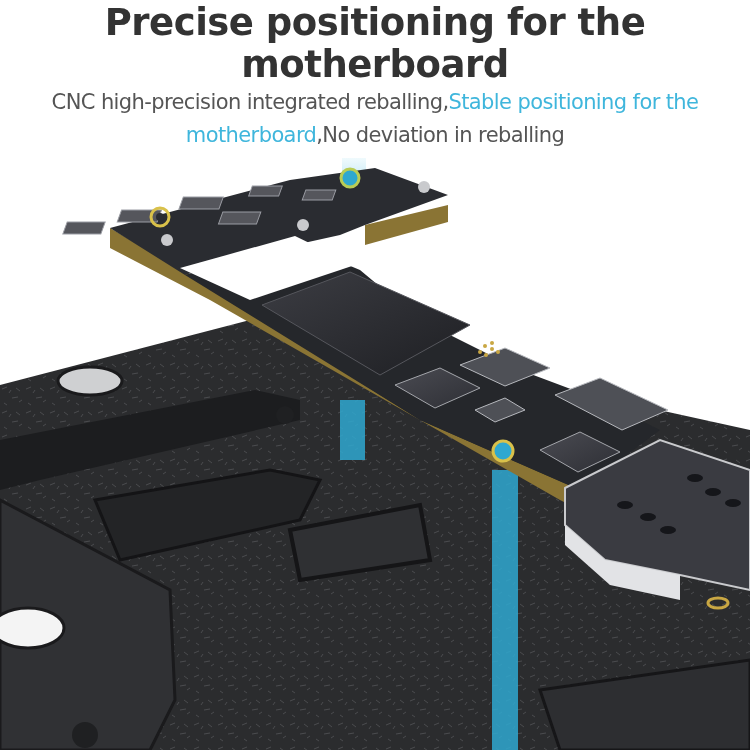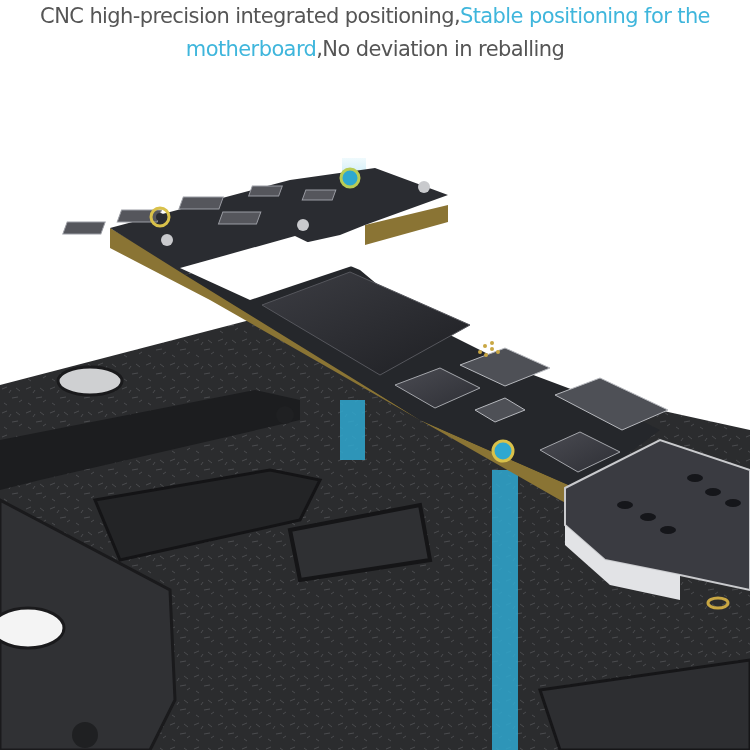--- a/index.html
+++ b/index.html
@@ -7,22 +7,26 @@
   .headline { position:absolute; left:0; top:0; width:750px; text-align:center; z-index:5; }
   .title { font-family:"DejaVu Sans", sans-serif; font-weight:bold; font-size:37px; line-height:42px; color:#333333; margin:0; padding-top:2px; letter-spacing:-0.5px; }
   .subtitle { font-family:"DejaVu Sans", sans-serif; font-size:21px; line-height:33px; color:#555555; margin:0; letter-spacing:-0.6px; }
   .hl { color:#3fb6dc; }
   .scene { position:absolute; left:0; top:0; width:750px; height:750px; z-index:1; }
 </style>
 </head>
 <body>
 
 <div class="headline">
+  <h1 class="title">
+    <span>Precise positioning for the</span><br>
+    <span>motherboard</span>
+  </h1>
   <p class="subtitle">
-    <span>CNC high-precision integrated positioning,</span><span class="hl">Stable positioning for the motherboard</span><span>,No deviation in reballing</span>
+    <span>CNC high-precision integrated reballing,</span><span class="hl">Stable positioning for the motherboard</span><span>,No deviation in reballing</span>
   </p>
 </div>
 
 <svg class="scene" viewBox="0 0 750 750" xmlns="http://www.w3.org/2000/svg">
   <defs>
     <pattern id="speck" width="24" height="24" patternUnits="userSpaceOnUse">
       <rect width="24" height="24" fill="#2b2c2e"></rect>
       <path d="M2 5 l5 -2 M12 14 l6 -1 M4 19 l3 2 M16 4 l4 3 M9 9 l2 -3 M19 18 l3 -2" stroke="#4a4b4e" stroke-width="1"></path>
     </pattern>
     <linearGradient id="beamGrad" x1="0" y1="0" x2="0" y2="1">

